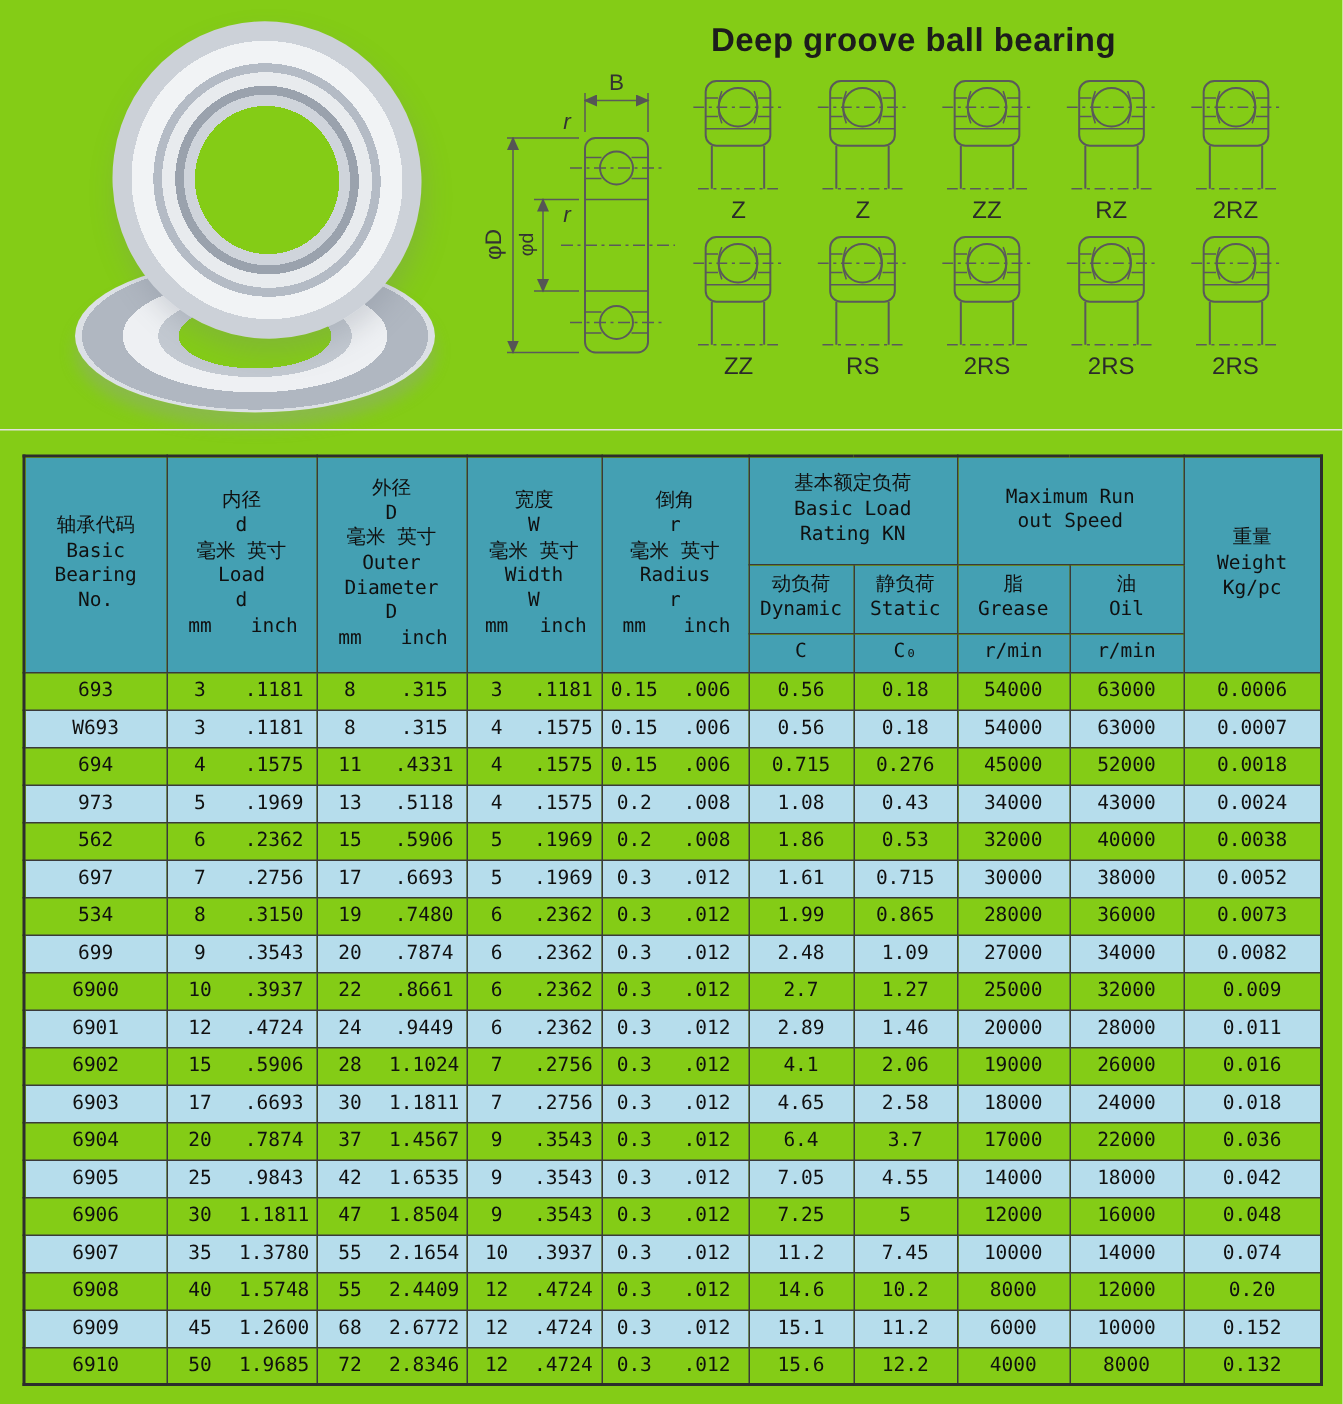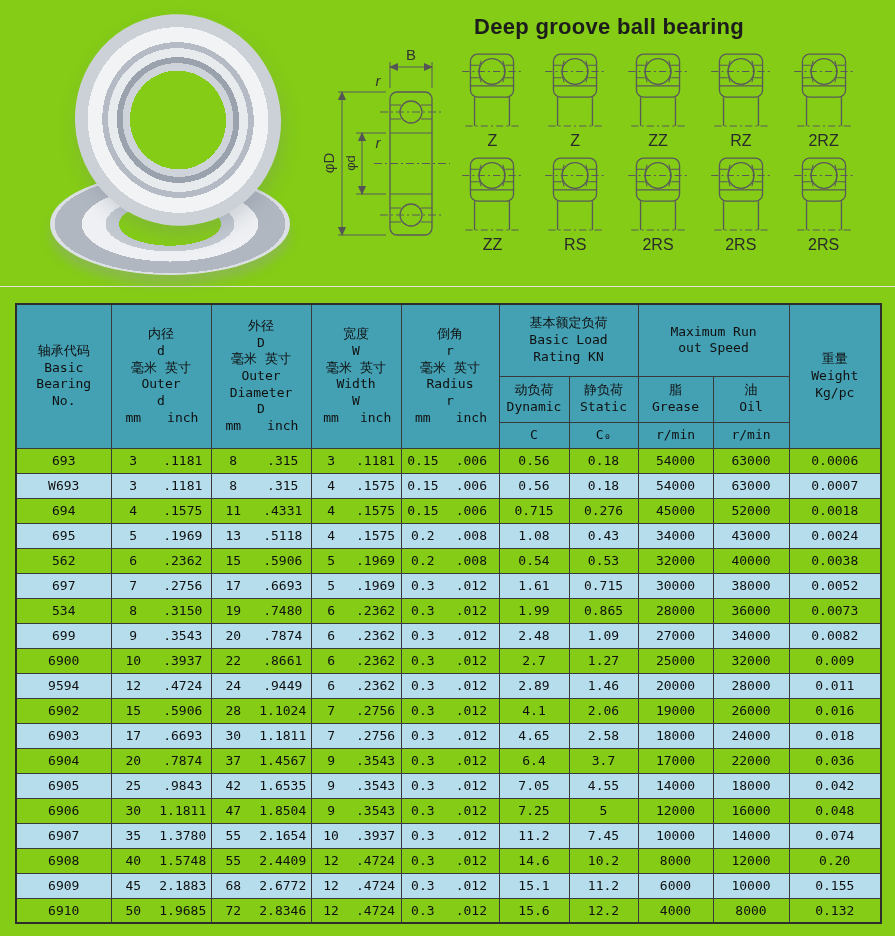--- a/index.html
+++ b/index.html
@@ -291,21 +291,21 @@
         <th rowspan="3">
           <div class="pre">轴承代码</div>
           <div class="pre" style="">Basic
 Bearing
 No.</div>
         </th>
         <th rowspan="3">
           <div class="pre">内径
 d
 毫米 英寸
-Outer
+Load
 d</div>
           <div class="mi">
               <span>mm</span>
               <span>inch</span>
             </div>
         </th>
         <th rowspan="3">
           <div class="pre">外径
 D
 毫米  英寸
@@ -462,21 +462,21 @@
               <span>.006</span>
             </div>
           </td>
     <td>0.715</td>
     <td>0.276</td>
     <td>45000</td>
     <td>52000</td>
     <td>0.0018</td>
   </tr>
         <tr class="alt">
-    <td>695</td>
+    <td>973</td>
     <td class="dim">
             <div class="cellflex">
               <span>5</span>
               <span>.1969</span>
             </div>
           </td>
     <td class="dim">
             <div class="cellflex">
               <span>13</span>
               <span>.5118</span>
@@ -519,21 +519,21 @@
               <span>5</span>
               <span>.1969</span>
             </div>
           </td>
     <td class="dim">
             <div class="cellflex">
               <span>0.2</span>
               <span>.008</span>
             </div>
           </td>
-    <td>0.54</td>
+    <td>1.86</td>
     <td>0.53</td>
     <td>32000</td>
     <td>40000</td>
     <td>0.0038</td>
   </tr>
         <tr class="alt">
     <td>697</td>
     <td class="dim">
             <div class="cellflex">
               <span>7</span>
@@ -654,21 +654,21 @@
               <span>.012</span>
             </div>
           </td>
     <td>2.7</td>
     <td>1.27</td>
     <td>25000</td>
     <td>32000</td>
     <td>0.009</td>
   </tr>
         <tr class="alt">
-    <td>9594</td>
+    <td>6901</td>
     <td class="dim">
             <div class="cellflex">
               <span>12</span>
               <span>.4724</span>
             </div>
           </td>
     <td class="dim">
             <div class="cellflex">
               <span>24</span>
               <span>.9449</span>
@@ -914,21 +914,21 @@
     <td>10.2</td>
     <td>8000</td>
     <td>12000</td>
     <td>0.20</td>
   </tr>
         <tr class="alt">
     <td>6909</td>
     <td class="dim">
             <div class="cellflex">
               <span>45</span>
-              <span>2.1883</span>
+              <span>1.2600</span>
             </div>
           </td>
     <td class="dim">
             <div class="cellflex">
               <span>68</span>
               <span>2.6772</span>
             </div>
           </td>
     <td class="dim">
             <div class="cellflex">
@@ -939,21 +939,21 @@
     <td class="dim">
             <div class="cellflex">
               <span>0.3</span>
               <span>.012</span>
             </div>
           </td>
     <td>15.1</td>
     <td>11.2</td>
     <td>6000</td>
     <td>10000</td>
-    <td>0.155</td>
+    <td>0.152</td>
   </tr>
         <tr>
     <td>6910</td>
     <td class="dim">
             <div class="cellflex">
               <span>50</span>
               <span>1.9685</span>
             </div>
           </td>
     <td class="dim">

